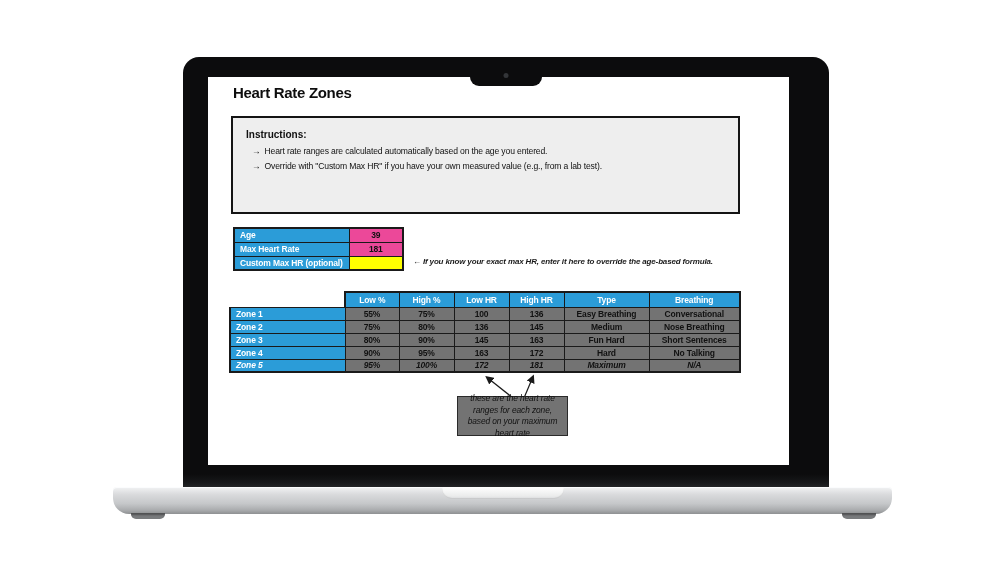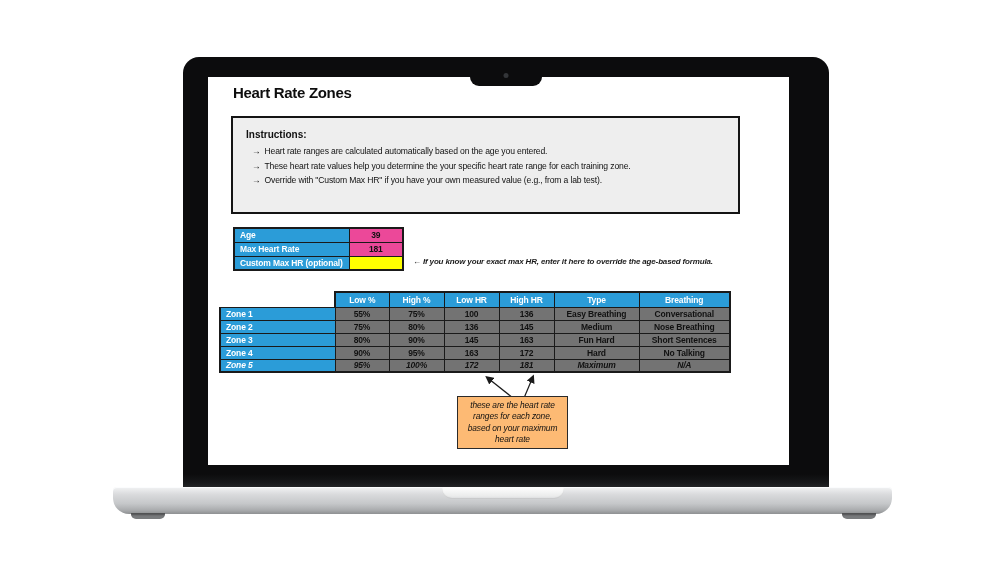--- a/index.html
+++ b/index.html
@@ -91,55 +91,54 @@
   .itable tr:first-child td{border-top-width:2px;}
   .itable tr:last-child td{border-bottom-width:2px;}
   .itable td:first-child{border-left-width:2px;}
   .itable td:last-child{border-right-width:2px;}
   .note{
     position:absolute;left:205px;top:180px;font-size:8px;font-style:italic;
     font-weight:700;letter-spacing:-0.15px;white-space:nowrap;color:#1a1a1a;
   }
 
   
-  .ztable{position:absolute;left:11px;top:214px;width:510px;}
+  .ztable{position:absolute;left:21px;top:214px;width:510px;}
   .ztable tr:first-child td{height:15px;}
   .ztable td.blank{border:none;background:transparent;}
   .zh{background:var(--accent-blue);color:#fff;}
   .zc{background:#737373;}
   .ztable tr:first-child td:not(.blank){border-top-width:2px;}
   .ztable tr:first-child td:nth-child(2){border-left-width:2px;}
   .ztable tr:last-child td{border-bottom-width:2px;font-style:italic;}
   .ztable td:last-child{border-right-width:2px;}
   .ztable td:first-child:not(.blank){border-left-width:2px;}
 
   
   .callout{
-    position:absolute;left:249px;top:319px;width:111px;height:53px;
-    background:#fdba74;border:1.5px solid #2a2a2a;display:flex;align-items:center;
+    position:absolute;left:249px;top:319px;width:111px;height:40px;
+    background:#737373;border:1.5px solid #2a2a2a;display:flex;align-items:center;
     justify-content:center;text-align:center;padding:2px 4px;
   }
   .callout span{
     font-size:8.4px;font-style:italic;font-weight:500;line-height:11.5px;
     letter-spacing:-0.1px;
   }
   .arrows{position:absolute;left:265px;top:296px;width:80px;height:26px;}
 </style>
 </head>
 <body>
 
 <div class="bezel">
   <div class="screen">
 
     <div class="title">Heart Rate Zones</div>
 
     <div class="instructions">
       <div class="heading">Instructions:</div>
       <div class="bullet"><span class="glyph">→</span><span>Heart rate ranges are calculated automatically based on the age you entered.</span></div>
-      <div class="bullet"><span class="glyph">→</span><span>These heart rate values help you determine the your specific heart rate range for each training zone.</span></div>
       <div class="bullet"><span class="glyph">→</span><span>Override with "Custom Max HR" if you have your own measured value (e.g., from a lab test).</span></div>
     </div>
 
     <table class="itable">
       <colgroup>
           <col style="width:115px">
           <col style="width:54px">
         </colgroup>
       <tbody>
           <tr>

